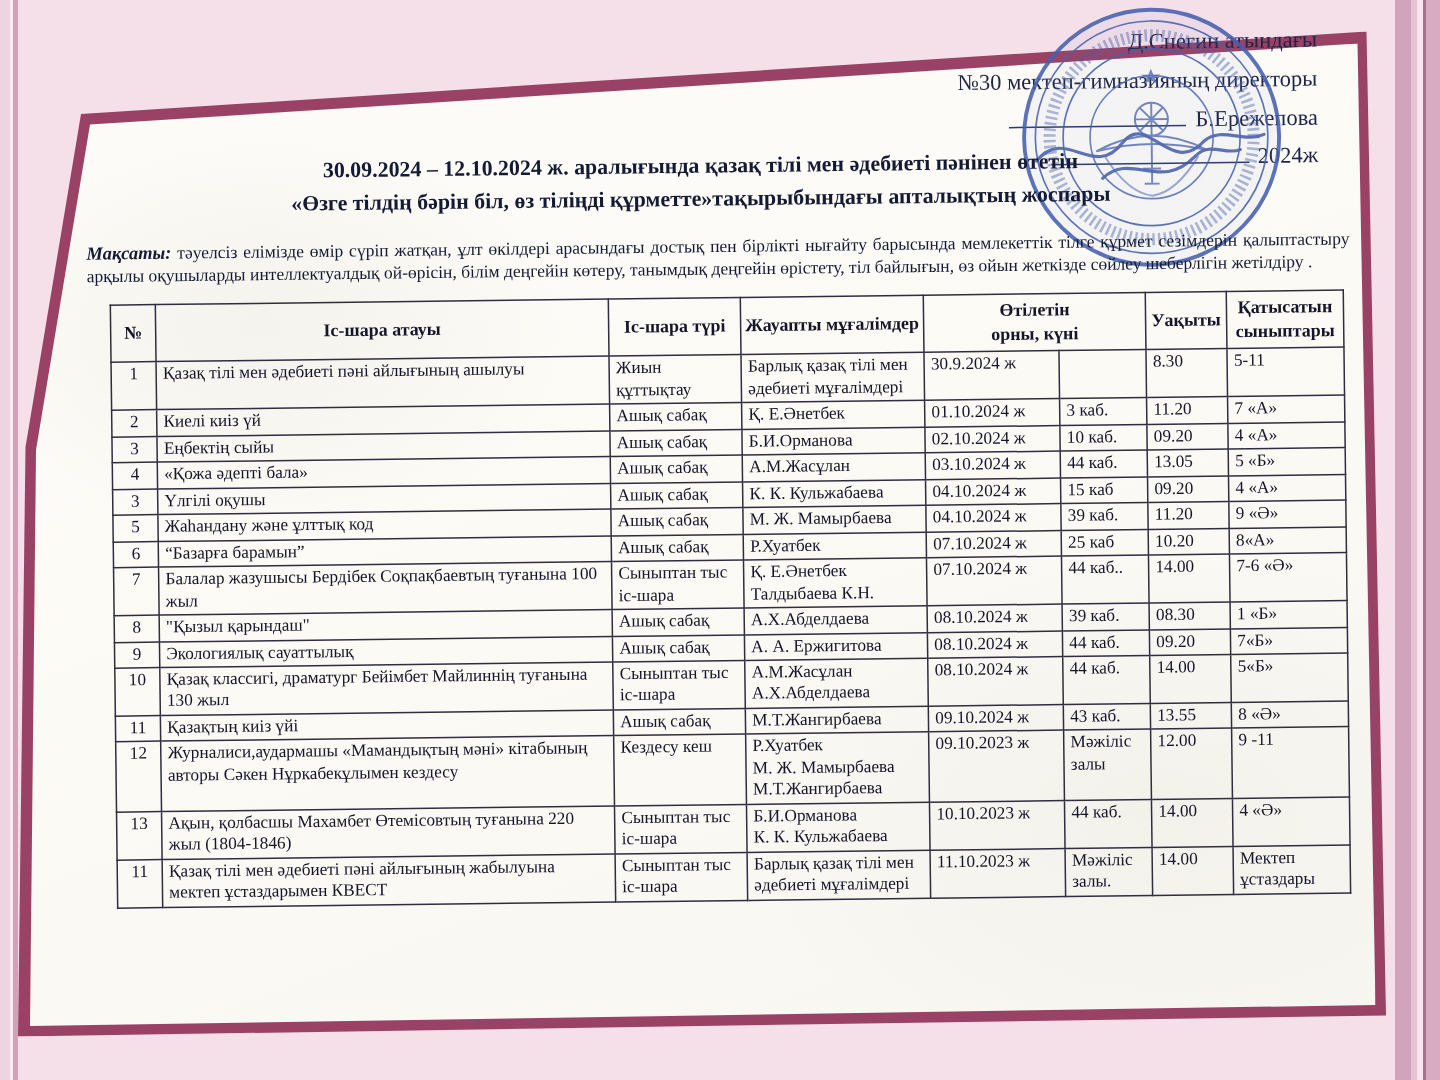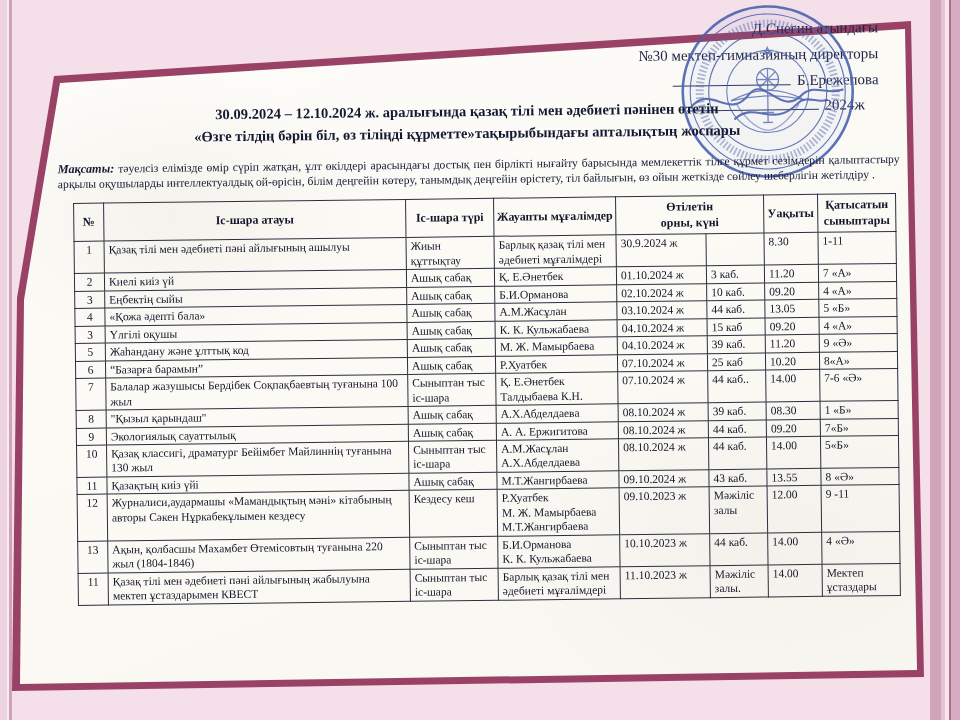--- a/index.html
+++ b/index.html
@@ -35,21 +35,21 @@
     position:absolute;inset:0;
     transform:rotate(-0.7deg);
     color:#161b33;
   }
   
   .approval{
     position:absolute;right:78px;top:20px;
     text-align:right;font-size:15px;line-height:1.72;color:#1e2446;
   }
   .sig-line{display:inline-block;border-bottom:1.5px solid #2b3a6b;height:12px;vertical-align:baseline;margin-right:6px;}
-  .approval .yr{margin-right:14px;}
+  .approval .yr{}
   
   .stamp{
     position:absolute;left:680px;top:4px;width:182px;height:182px;
     opacity:0.88;pointer-events:none;
   }
   
   .doc-title{
     position:absolute;left:90px;top:101px;width:760px;
     text-align:center;font-weight:bold;font-size:14.6px;line-height:1.5;color:#141a33;
   }
@@ -151,21 +151,21 @@
       </thead>
       <tbody>
           <tr>
             <td class="c-num">1</td>
             <td class="c-name">Қазақ тілі мен әдебиеті пәні айлығының ашылуы</td>
             <td class="c-type">Жиын құттықтау</td>
             <td class="c-teachers">Барлық қазақ тілі мен әдебиеті мұғалімдері</td>
             <td class="c-date">30.9.2024 ж</td>
             <td class="c-place"></td>
             <td class="c-time">8.30</td>
-            <td class="c-classes">1-11</td>
+            <td class="c-classes">5-11</td>
           </tr>
           <tr>
             <td class="c-num">2</td>
             <td class="c-name">Киелі киіз үй</td>
             <td class="c-type">Ашық сабақ</td>
             <td class="c-teachers">Қ. Е.Әнетбек</td>
             <td class="c-date">01.10.2024 ж</td>
             <td class="c-place">3 каб.</td>
             <td class="c-time">11.20</td>
             <td class="c-classes">7 «А»</td>

